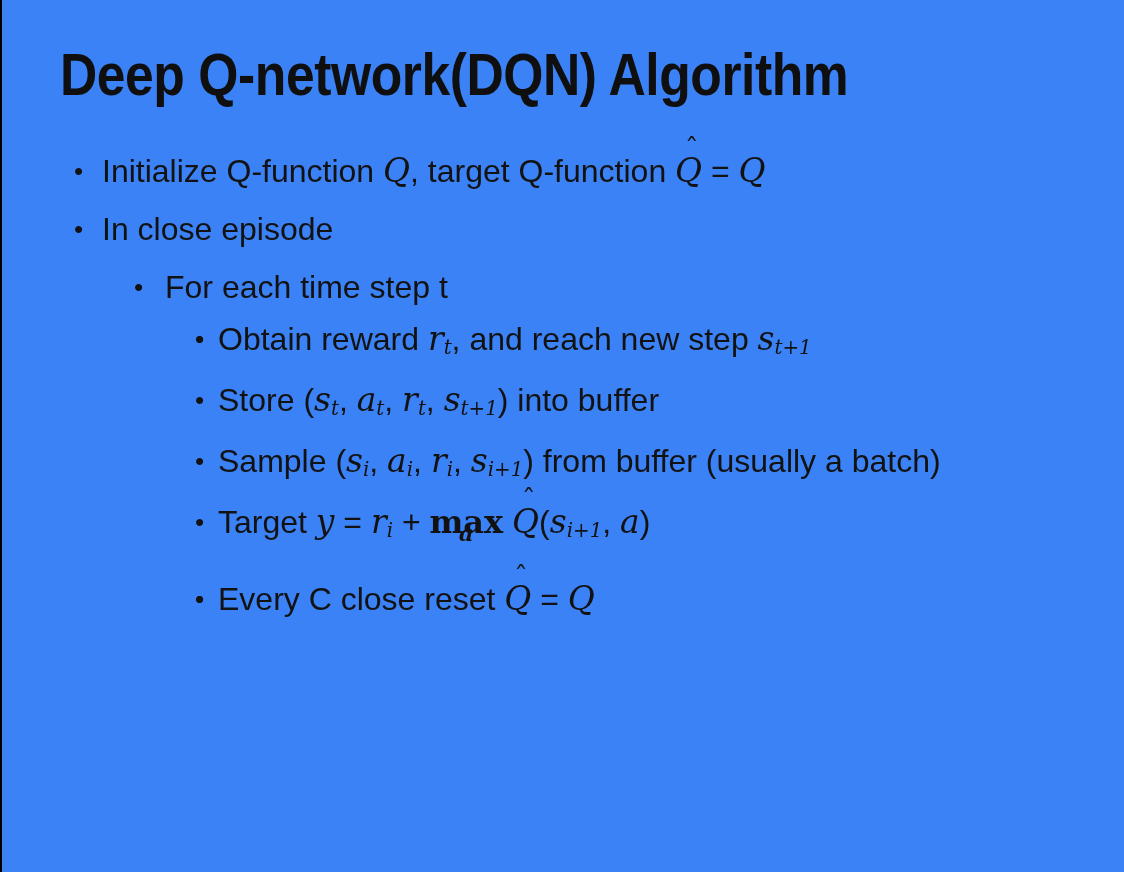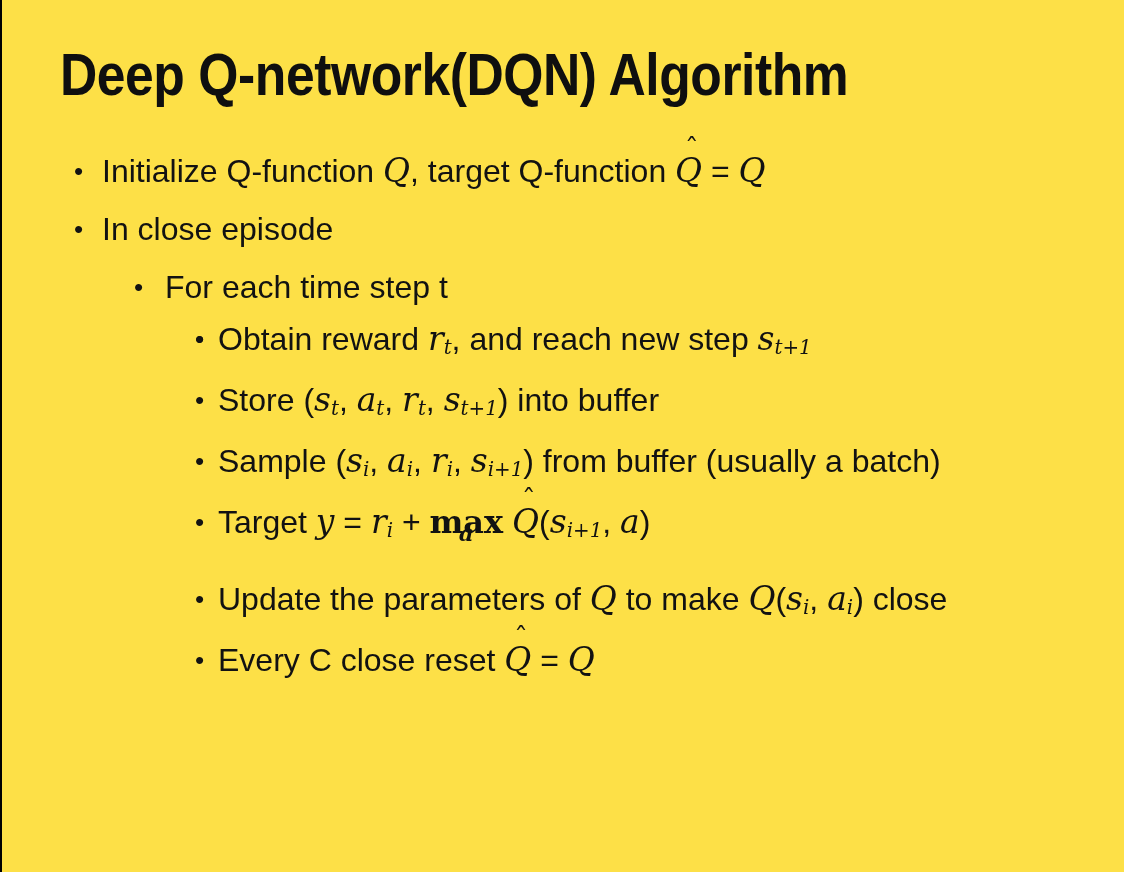--- a/index.html
+++ b/index.html
@@ -1,19 +1,19 @@
 <!DOCTYPE html>
 <html><head>
 <meta charset="utf-8">
 <style>
   html,body{margin:0;padding:0;background:#ffffff;}
   #page{
     position:relative;
     width:1124px;height:872px;
-    background:#fde047;
+    background:#3b82f6;
     border-left:2px solid #000000;
     box-sizing:border-box;
     overflow:hidden;
     font-family:"Liberation Sans",sans-serif;
     color:#121212;
   }
   #slide-title{
     position:absolute;
     left:58px;top:40px;
     font-size:60px;
@@ -128,21 +128,20 @@
       </div>
       <div class="item lvl3 gap-after">
         <span class="bullet">•</span>
         <div class="content">
           <div class="line"><span class="txt">Target </span><span class="math">y</span><span class="txt"> = </span><span class="math">r</span><span class="math msub">i</span><span class="txt"> + </span><span class="limop">max<span class="under">a</span></span><span class="txt"> </span><span class="math mh">Q<span class="hat">ˆ</span></span><span class="txt">(</span><span class="math">s</span><span class="math msub">i+1</span><span class="txt">, </span><span class="math">a</span><span class="txt">)</span></div>
         </div>
       </div>
       <div class="item lvl3">
         <span class="bullet">•</span>
         <div class="content">
-          <div class="line"><span class="txt">Update the parameters of </span><span class="math">Q</span><span class="txt"> to make </span><span class="math">Q</span><span class="txt">(</span><span class="math">s</span><span class="math msub">i</span><span class="txt">, </span><span class="math">a</span><span class="math msub">i</span><span class="txt">) close</span></div>
         </div>
       </div>
       <div class="item lvl3">
         <span class="bullet">•</span>
         <div class="content">
           <div class="line"><span class="txt">Every C close reset </span><span class="math mh">Q<span class="hat">ˆ</span></span><span class="txt"> = </span><span class="math">Q</span></div>
         </div>
       </div>
     </div>
 </div>

